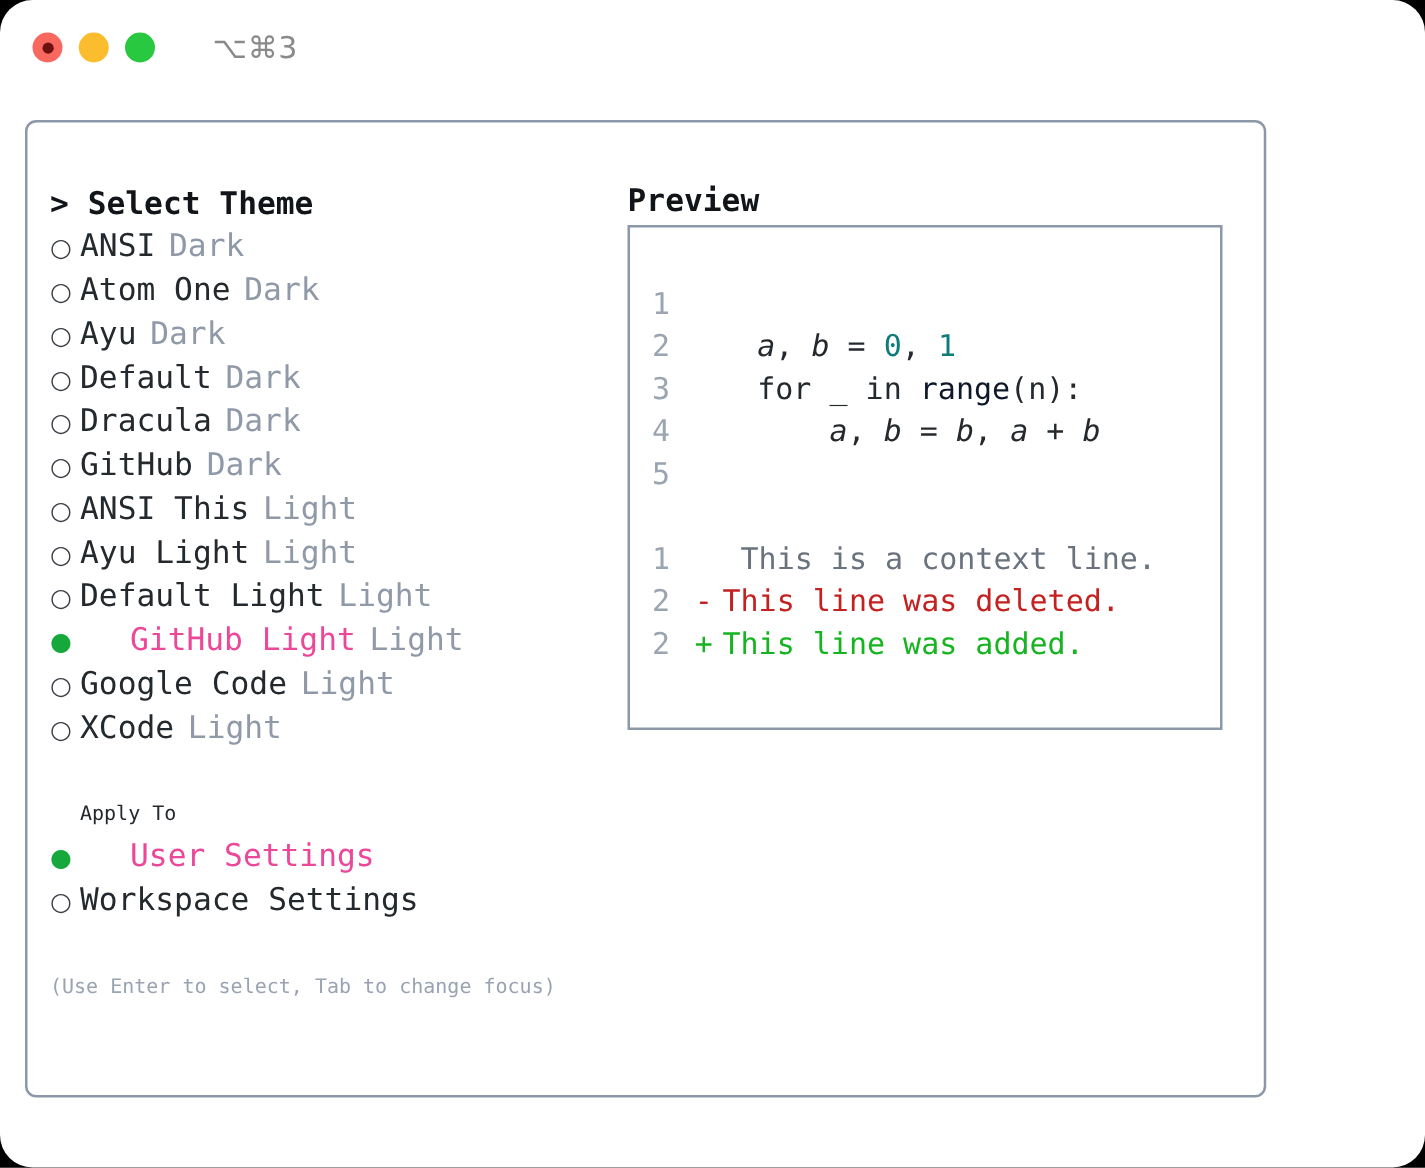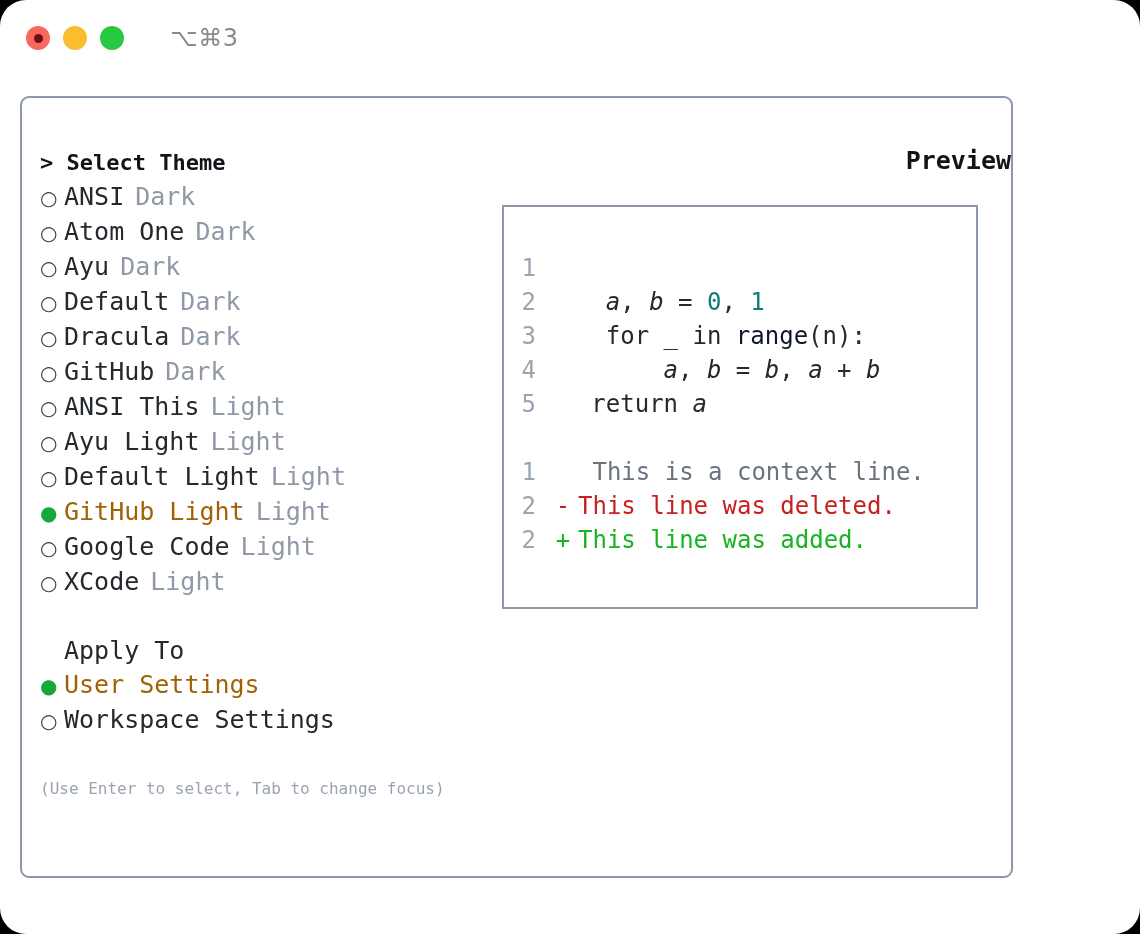--- a/index.html
+++ b/index.html
@@ -90,21 +90,21 @@
     top: 0;
     width: 100%;
     height: 100%;
     display: flex;
   }
   .col-left  { width: 480px; padding: 48px 0 0 18px; box-sizing: border-box; }
   .col-right { flex: 1; padding: 48px 0 0 0; box-sizing: border-box; }
 
   
   .heading {
-    font-size: 22px;
+    font-size: 25px;
     font-weight: bold;
     color: #111418;
     white-space: pre;
     line-height: 34px;
     margin-bottom: 0;
   }
   .row {
     display: flex;
     align-items: baseline;
     font-size: 25px;
@@ -113,49 +113,48 @@
     white-space: pre;
   }
   .bullet {
     width: 24px;
     flex: 0 0 24px;
     color: #3a3f46;
     font-size: 20px;
     font-family: "DejaVu Sans", "Liberation Sans", sans-serif;
   }
   .row.selected .bullet { color: #16a83a; }
-  .row.selected .label  { color: #a16207; }
+  .row.selected .label  { color: #ec4899; margin-left: 40px; }
   .label { color: #24292e; }
   .suffix { color: #9099a8; margin-left: 11px; }
   .spacer-lg { height: 34px; }
 
   .subheading {
-    font-size: 25px;
+    font-size: 16px;
     color: #24292e;
     white-space: pre;
     line-height: 34px;
     padding-left: 24px;
   }
 
   .hint {
     margin-top: 34px;
     font-size: 16px;
     line-height: 34px;
     color: #9aa3b2;
     width: 410px;
   }
 
   
   .preview-title {
     font-size: 25px;
     font-weight: bold;
     color: #111418;
-    margin-bottom: 30px;
-    white-space: pre;
-    text-align: right;
+    margin-bottom: 5px;
+    white-space: pre;
   }
   .preview-box {
     width: 476px;
     height: 404px;
     border: 2px solid #8c98a8;
     box-sizing: border-box;
     padding: 44px 0 0 0;
   }
   .code-line {
     display: flex;
@@ -230,21 +229,21 @@
       </div>
 
       <div class="col-right">
         <div class="preview-title">Preview</div>
         <div class="preview-box">
           <div id="code-block">
               <div class="code-line"><span class="ln">1</span></div>
               <div class="code-line"><span class="ln">2</span><span class="code"><span>    </span><span class="tok-var">a</span><span>, </span><span class="tok-var">b</span><span> = </span><span class="tok-num">0</span><span>, </span><span class="tok-num">1</span></span></div>
               <div class="code-line"><span class="ln">3</span><span class="code"><span>    for _ in </span><span class="tok-kw">range</span><span>(n):</span></span></div>
               <div class="code-line"><span class="ln">4</span><span class="code"><span>        </span><span class="tok-var">a</span><span>, </span><span class="tok-var">b</span><span> = </span><span class="tok-var">b</span><span>, </span><span class="tok-var">a</span><span> + </span><span class="tok-var">b</span></span></div>
-              <div class="code-line"><span class="ln">5</span><span class="code"><span>   return </span><span class="tok-var">a</span></span></div>
+              <div class="code-line"><span class="ln">5</span></div>
             </div>
           <div class="diff-gap"></div>
           <div id="diff-block">
               <div class="diff-line"><span class="ln">1</span><span class="diff-sign diff-ctx"> </span><span class="diff-ctx"> This is a context line.</span></div>
               <div class="diff-line"><span class="ln">2</span><span class="diff-sign diff-del">-</span><span class="diff-del">This line was deleted.</span></div>
               <div class="diff-line"><span class="ln">2</span><span class="diff-sign diff-add">+</span><span class="diff-add">This line was added.</span></div>
             </div>
         </div>
       </div>
 

